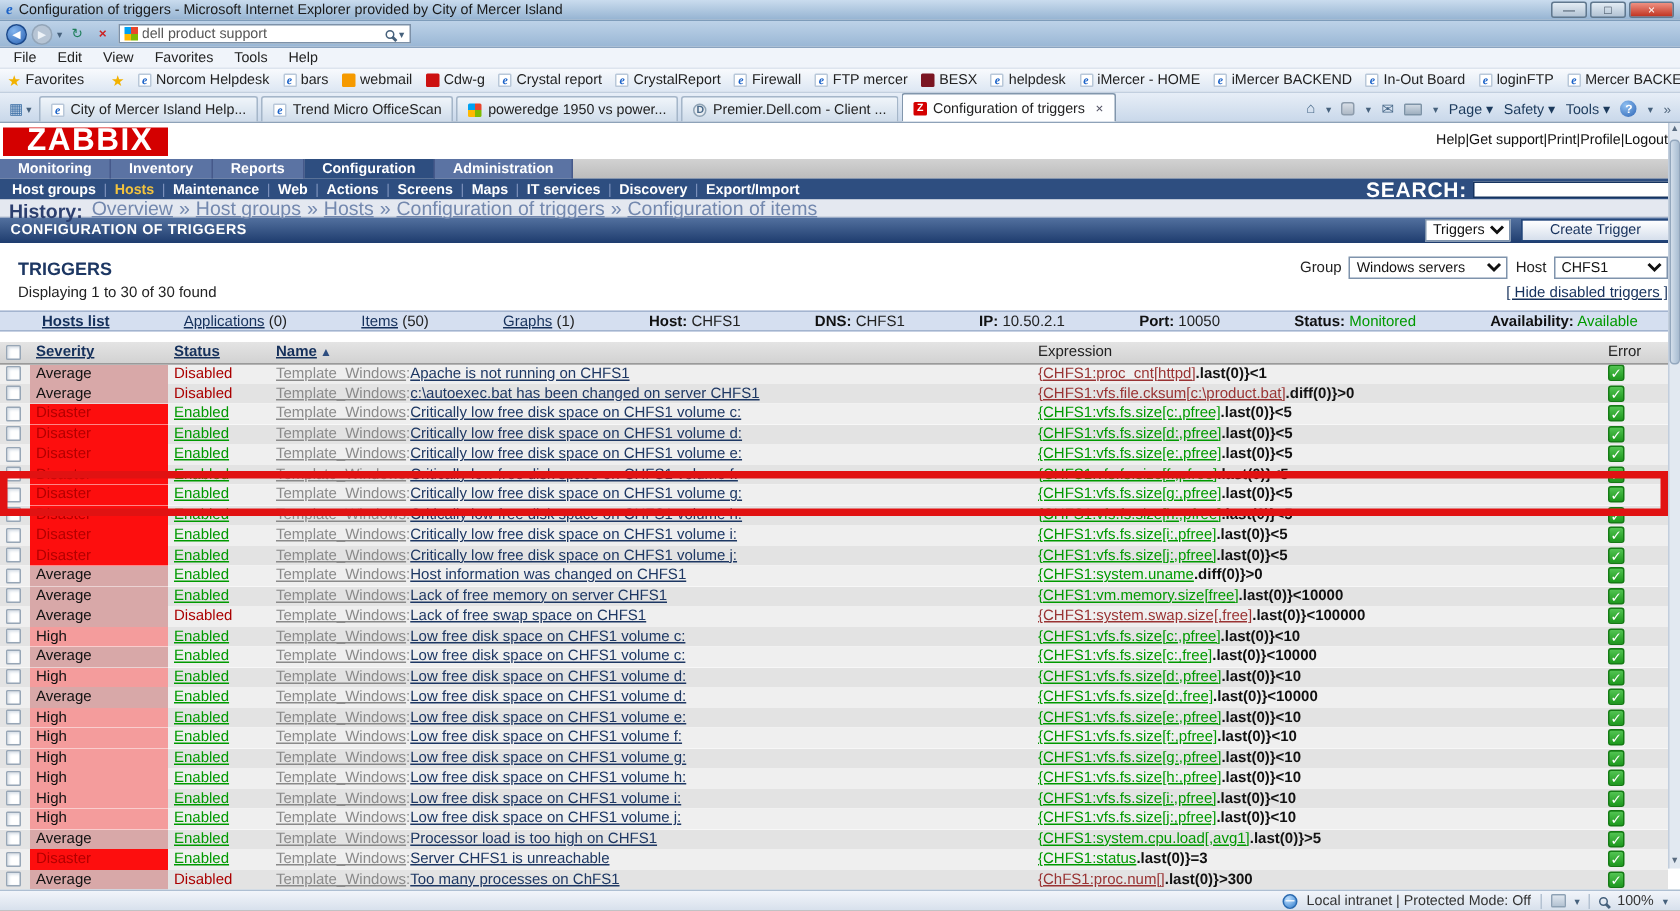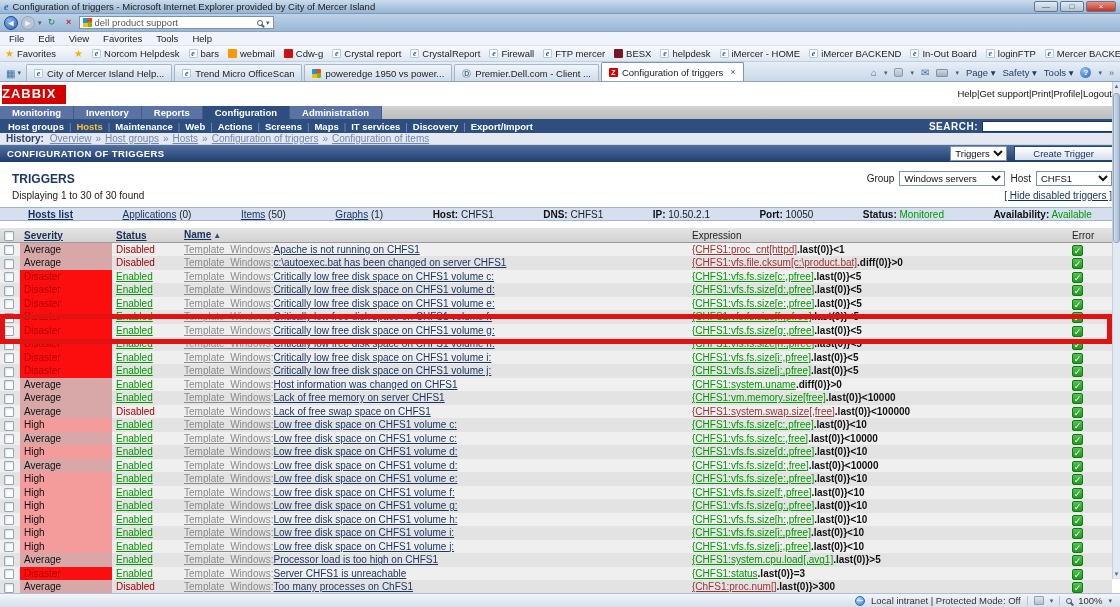--- a/index.html
+++ b/index.html
@@ -57,38 +57,38 @@
 .tb-right{margin-left:auto;display:flex;align-items:center;gap:7px;height:17px;color:#1c3a5c;font-size:9.5px;padding-right:3px}
 .tb-ico{cursor:pointer;font-size:10px;color:#4a6a8a}
 .printer{width:12px;height:8px;background:linear-gradient(#cfd8e2,#9fb0c0);border:1px solid #7e93a6;border-radius:1px}
 .feed{width:9px;height:9px;background:linear-gradient(#d8dee6,#aeb9c6);border:1px solid #8d9cac;border-radius:2px}
 .help-ico{width:11px;height:11px;border-radius:50%;background:radial-gradient(circle at 35% 30%,#8fc0f2,#2b63b4);color:#fff;font-size:8px;line-height:11px;text-align:center;font-weight:bold}
 .tb-label{cursor:pointer}
 
 
 .page{position:relative;height:511px;background:#fff;overflow:hidden}
 .zbx-header{display:flex;align-items:flex-start;padding:3px 8px 2px 2px}
-.zbx-logo{background:#d40000;color:#fff;font-weight:bold;font-size:13px;letter-spacing:1px;padding:1px 10px 2px 0;line-height:16px}
+.zbx-logo{background:#d40000;color:#fff;font-weight:bold;font-size:21px;letter-spacing:1px;padding:1px 10px 2px 16px;line-height:16px}
 .zbx-links{margin-left:auto;margin-top:3px;font-size:9.5px;color:#111}
 .zbx-links .link{cursor:pointer}
 .zbx-links .lsep{color:#111}
 
 .maintabs{height:13px;background:linear-gradient(#d2d2d2,#bcbcbc);display:flex}
 .maintab{padding:0 12px;background:#5b73a3;color:#fff;font-weight:bold;font-size:9.5px;line-height:13px;border-right:1px solid #46598a;cursor:pointer}
 .maintab.active{background:#2e4e80}
 
 .subnav{height:14px;background:#2e4e80;display:flex;align-items:center;color:#fff;font-weight:bold;font-size:9.5px;padding:0 6px}
 .subnav .sitem{cursor:pointer;padding:0 2px}
 .subnav .sep{color:#7d92bc;font-weight:normal;padding:0 3px}
 .subnav .active{color:#f3c33d}
 .subnav-right{margin-left:auto;display:flex;align-items:center;gap:4px}
-.search-label{font-size:10px;letter-spacing:.5px}
+.search-label{font-size:14px;letter-spacing:.5px}
 .zbx-search{width:132px;height:11px;border:1px solid #16345f;font:9px "Liberation Sans",sans-serif;padding:0 2px;outline:0}
 
-.history{height:12px;background:#e4e8f0;border-bottom:1px solid #cdd4e0;display:flex;padding:0 6px;font-size:10px;color:#7388ae;white-space:nowrap}
+.history{height:12px;background:#e4e8f0;border-bottom:1px solid #cdd4e0;display:flex;padding:0 6px;font-size:13px;color:#7388ae;white-space:nowrap}
 .history .hlabel{color:#2c3f6f;font-weight:bold;margin-right:4px}
 .crumb{text-decoration:underline;margin:0 2px;cursor:pointer}
 .csep{margin:0 2px}
 
 .confbar{height:17px;background:linear-gradient(#53719f,#1e3c6e);display:flex;align-items:center;padding:0 7px;color:#fff}
 .conf-title{font-size:9.5px;font-weight:bold;letter-spacing:.4px}
 .conf-right{margin-left:auto;display:flex;gap:7px;align-items:center}
 select{font:9.5px "Liberation Sans",sans-serif;height:15px;border:1px solid #7f93ac;background:#fff;color:#111}
 .create-btn{font:9.5px "Liberation Sans",sans-serif;height:15px;border:1px solid #23467a;background:linear-gradient(#ffffff,#d6dfec);color:#15305b;padding:0 18px;cursor:pointer}
 

